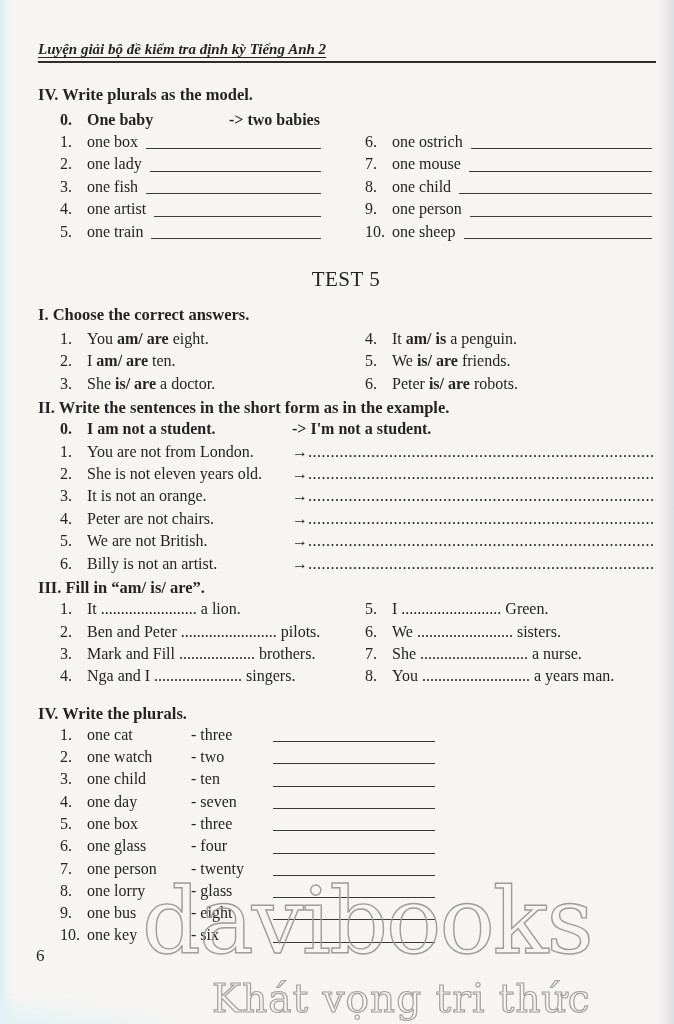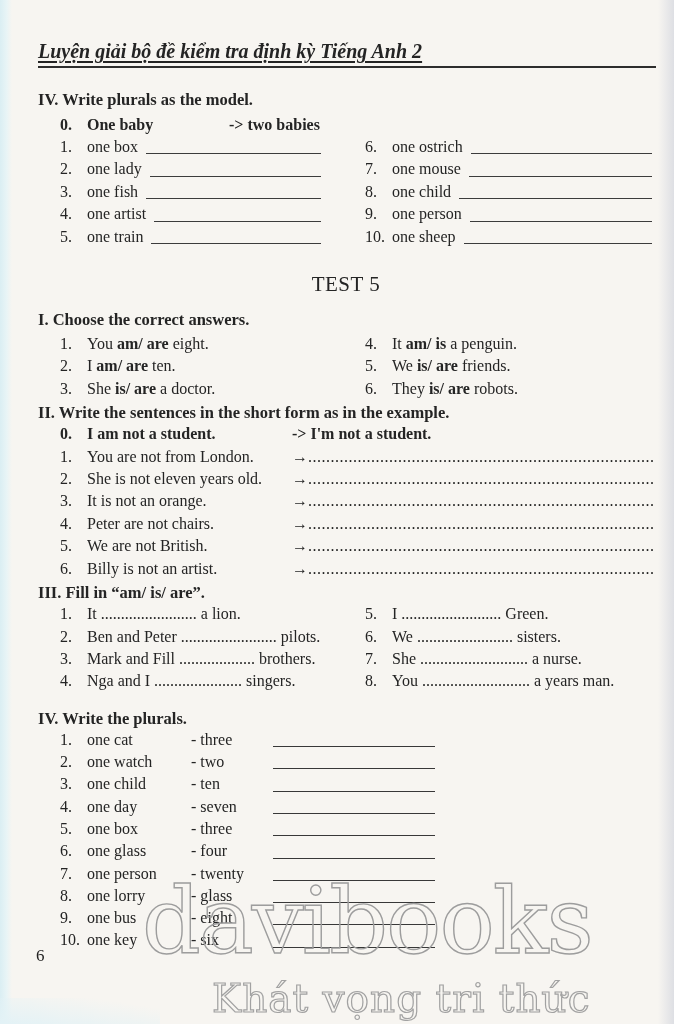--- a/index.html
+++ b/index.html
@@ -29,21 +29,21 @@
   .page {
     position:absolute; left:0; top:0; width:674px; height:1024px;
     padding:0 20px 0 38px; z-index:2;
   }
   
   .header {
     margin-top:40px; width:618px;
     border-bottom:2px solid #2d2d2d; padding-bottom:3px;
   }
   .header-title {
-    font-size:20px; font-weight:bold; font-style:italic;
+    font-size:15px; font-weight:bold; font-style:italic;
     text-decoration:underline; text-underline-offset:3px;
   }
   
   .sec-title { font-size:16.5px; font-weight:bold; }
   .row { display:flex; align-items:flex-end; line-height:22.4px; font-size:16px; padding-left:22px; }
   .num { flex:none; width:27px; }
   .t  { flex:none; }
   b.seg { font-weight:bold; }
   .uline { flex:1; border-bottom:1.5px solid #3c3c3c; margin:0 2px 4px 8px; min-width:30px; }
   .two-col { display:flex; }
@@ -185,21 +185,21 @@
       <div class="row">
         <span class="num">4.</span>
         <span><span>It </span><b class="seg">am/ is</b><span> a penguin.</span></span>
       </div>
       <div class="row">
         <span class="num">5.</span>
         <span><span>We </span><b class="seg">is/ are</b><span> friends.</span></span>
       </div>
       <div class="row">
         <span class="num">6.</span>
-        <span><span>They </span><b class="seg">is/ are</b><span> robots.</span></span>
+        <span><span>Peter </span><b class="seg">is/ are</b><span> robots.</span></span>
       </div>
     </div>
   </div>
 
   <div class="sec-title mt-s">II. Write the sentences in the short form as in the example.</div>
   <div class="row2 ex">
     <span class="num">0.</span>
     <span class="t2">I am not a student.</span>
     <span>-&gt; I'm not a student.</span>
   </div>

